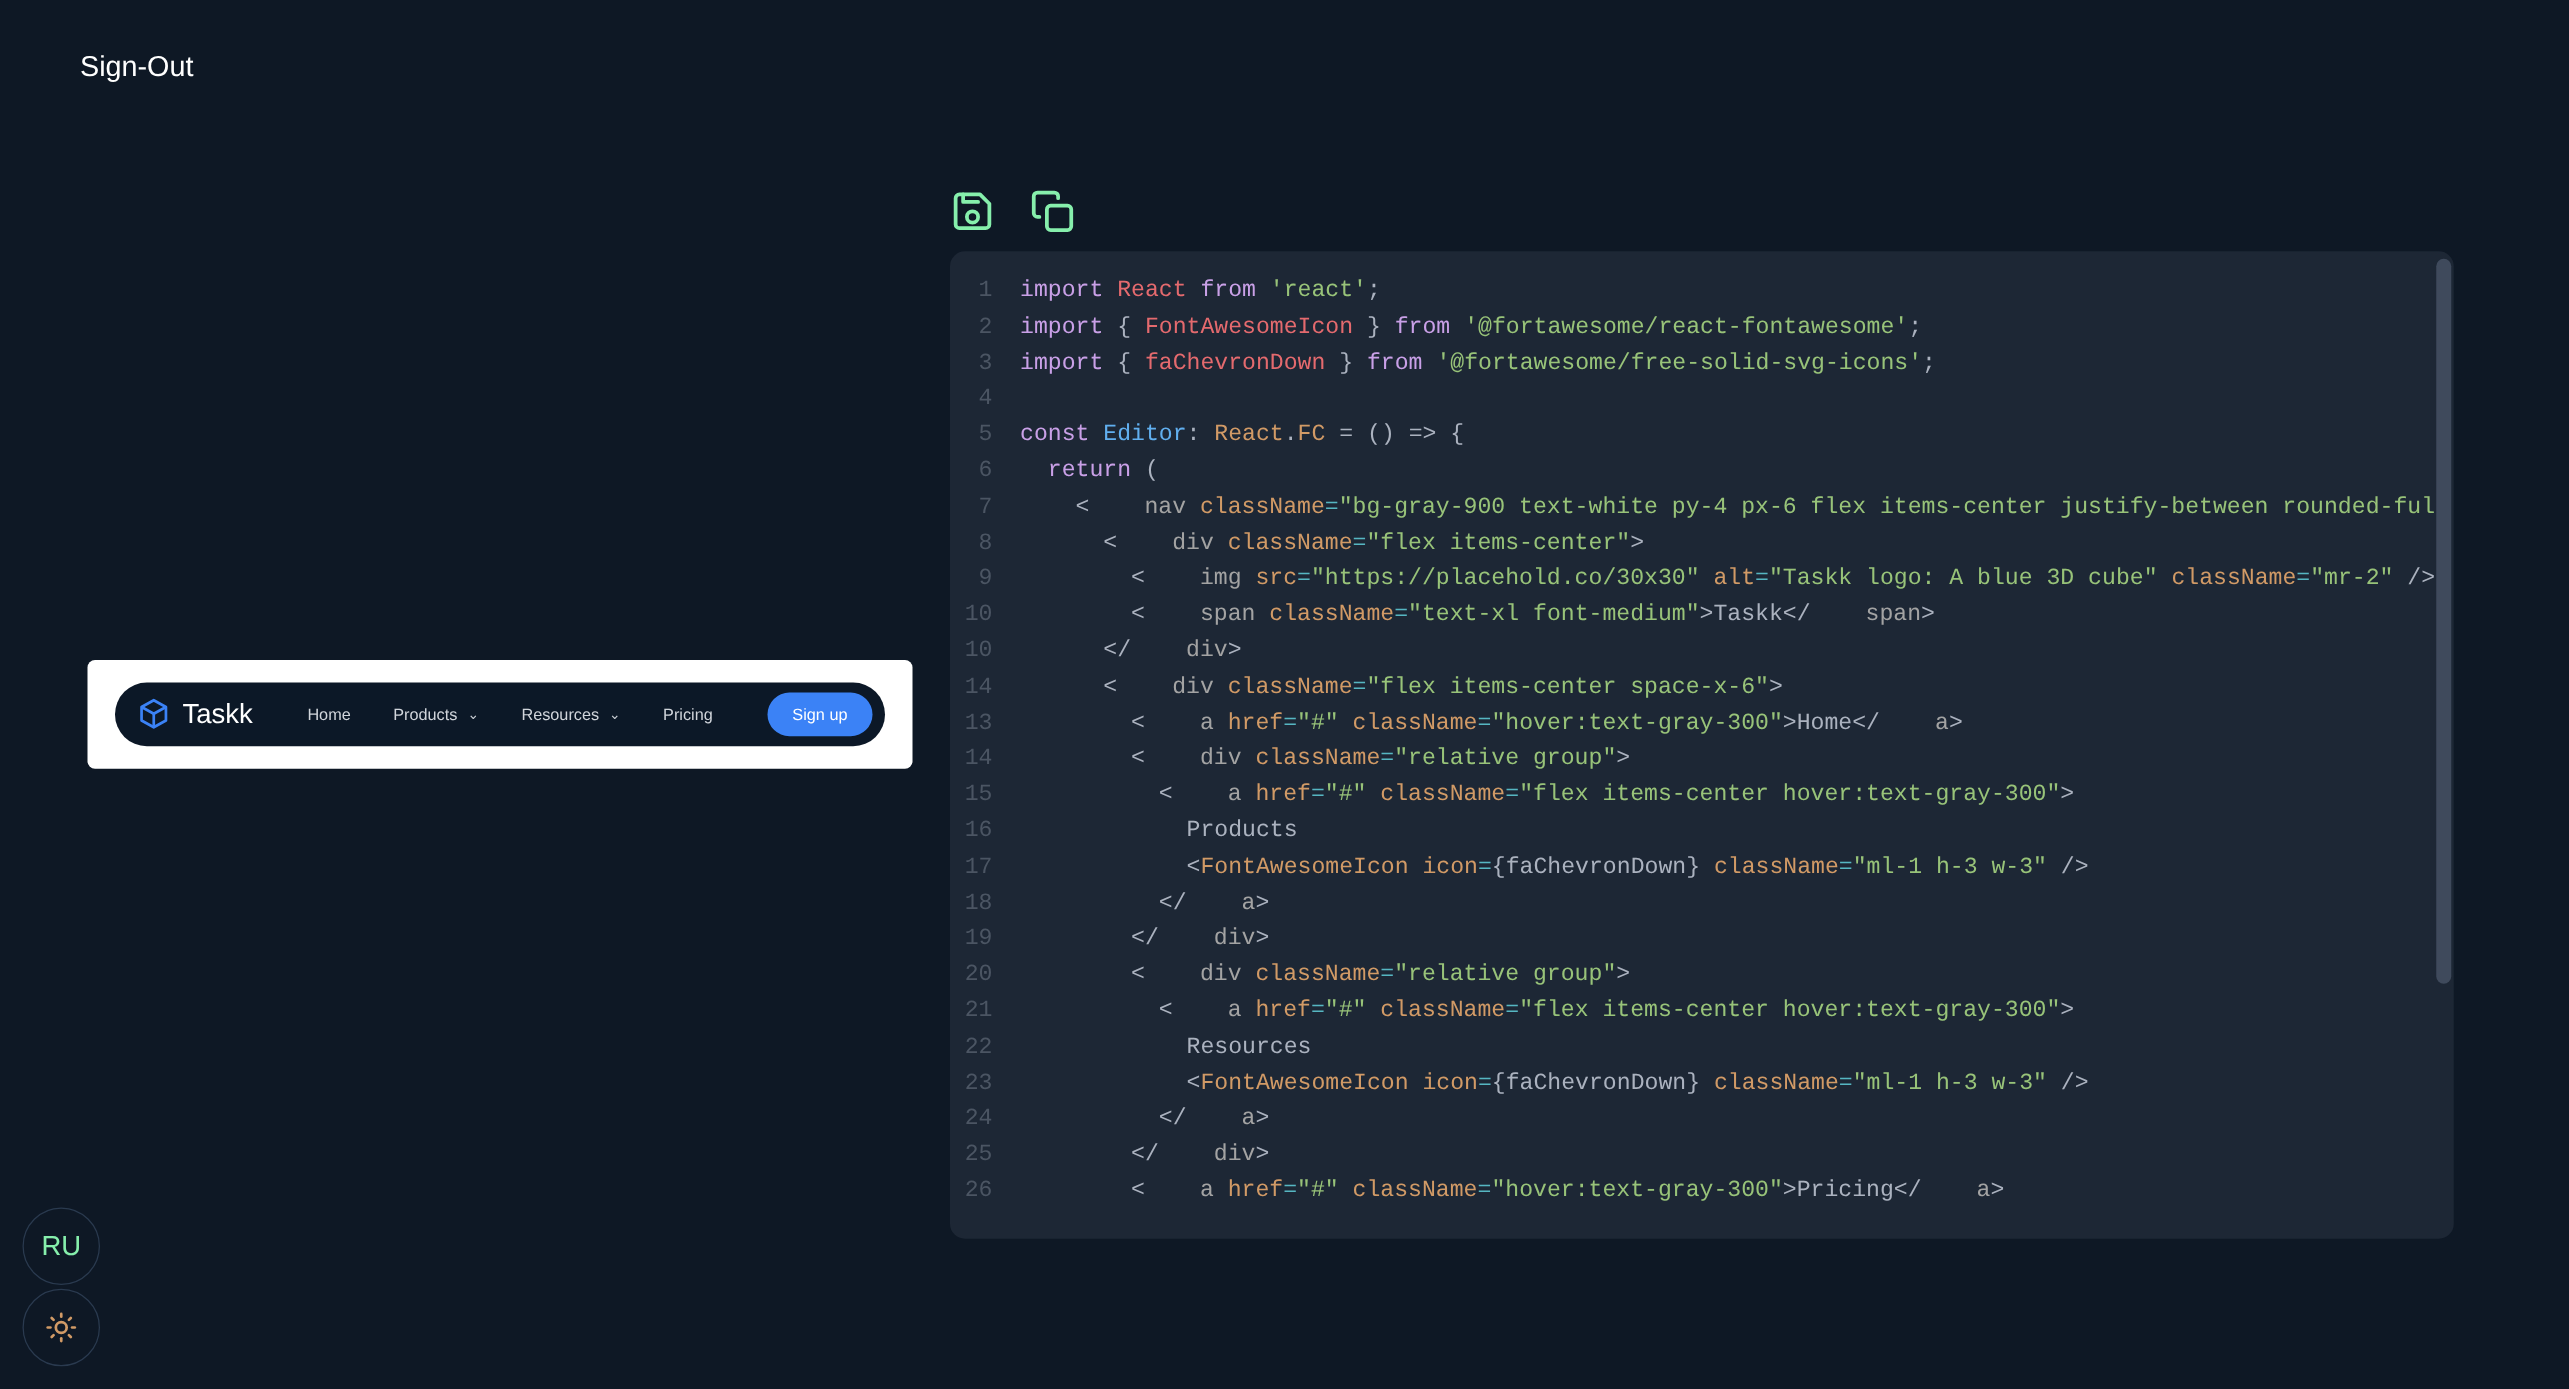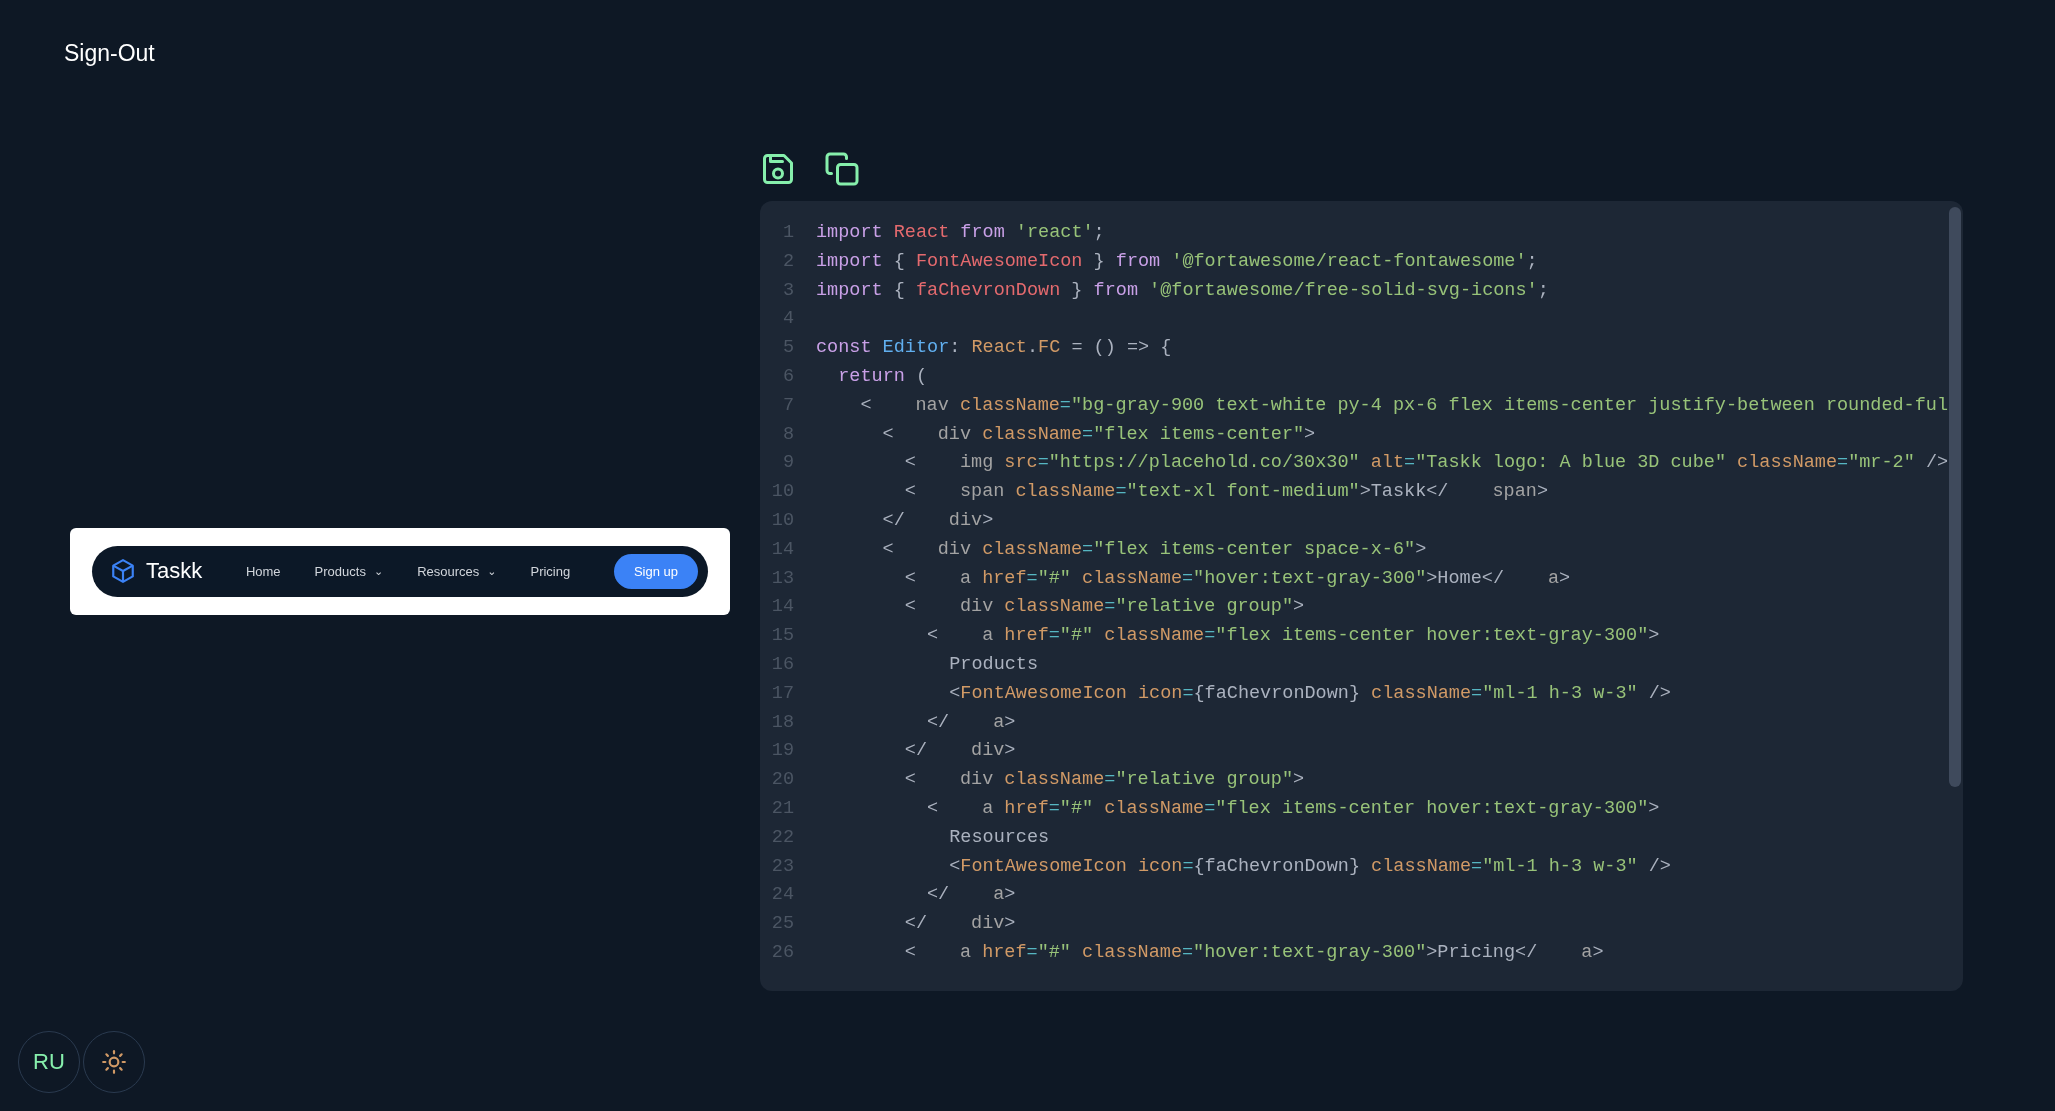--- a/index.html
+++ b/index.html
@@ -191,21 +191,21 @@
     .tok-attr { color: #d19a66; }
     .tok-text { color: #abb2bf; }
     .tok-eq { color: #56b6c2; }
 
     
     .float-btns {
       position: absolute;
       left: 18px;
       bottom: 18px;
       display: flex;
-      flex-direction: row;
+      flex-direction: column;
       gap: 3px;
     }
     .float-btn {
       width: 62px;
       height: 62px;
       border-radius: 50%;
       border: 1px solid #2a3a4f;
       display: flex;
       align-items: center;
       justify-content: center;

